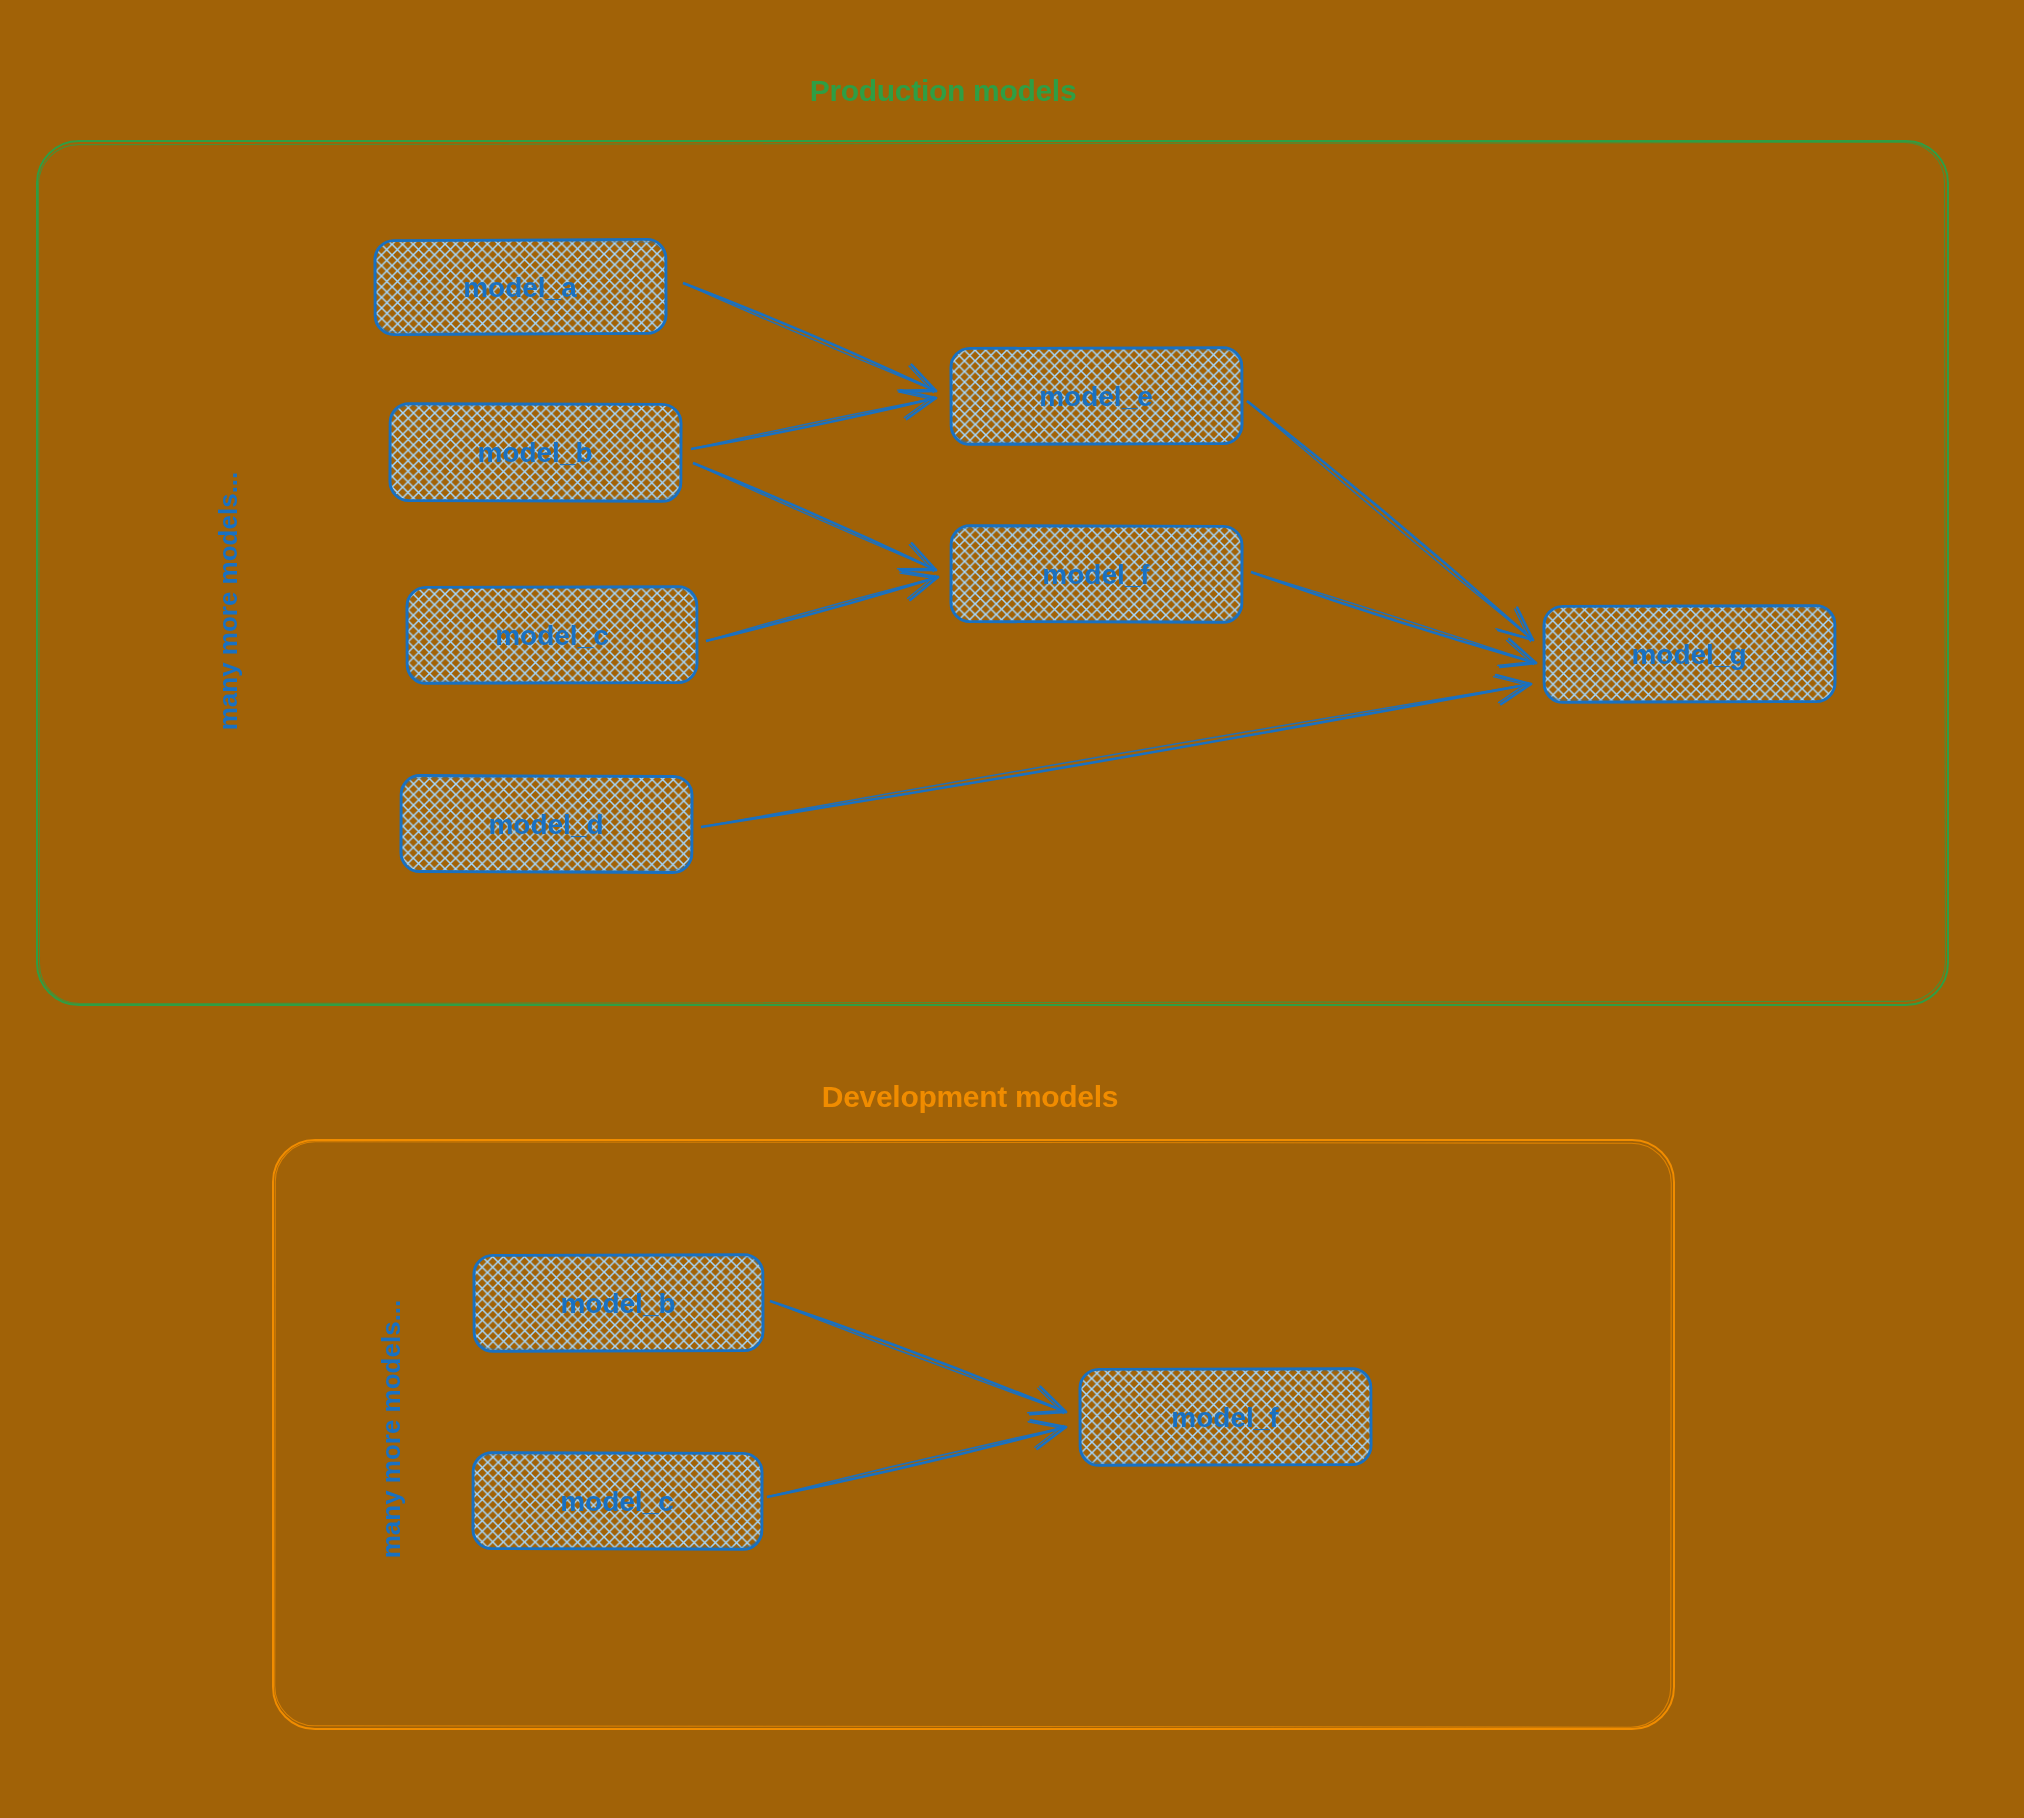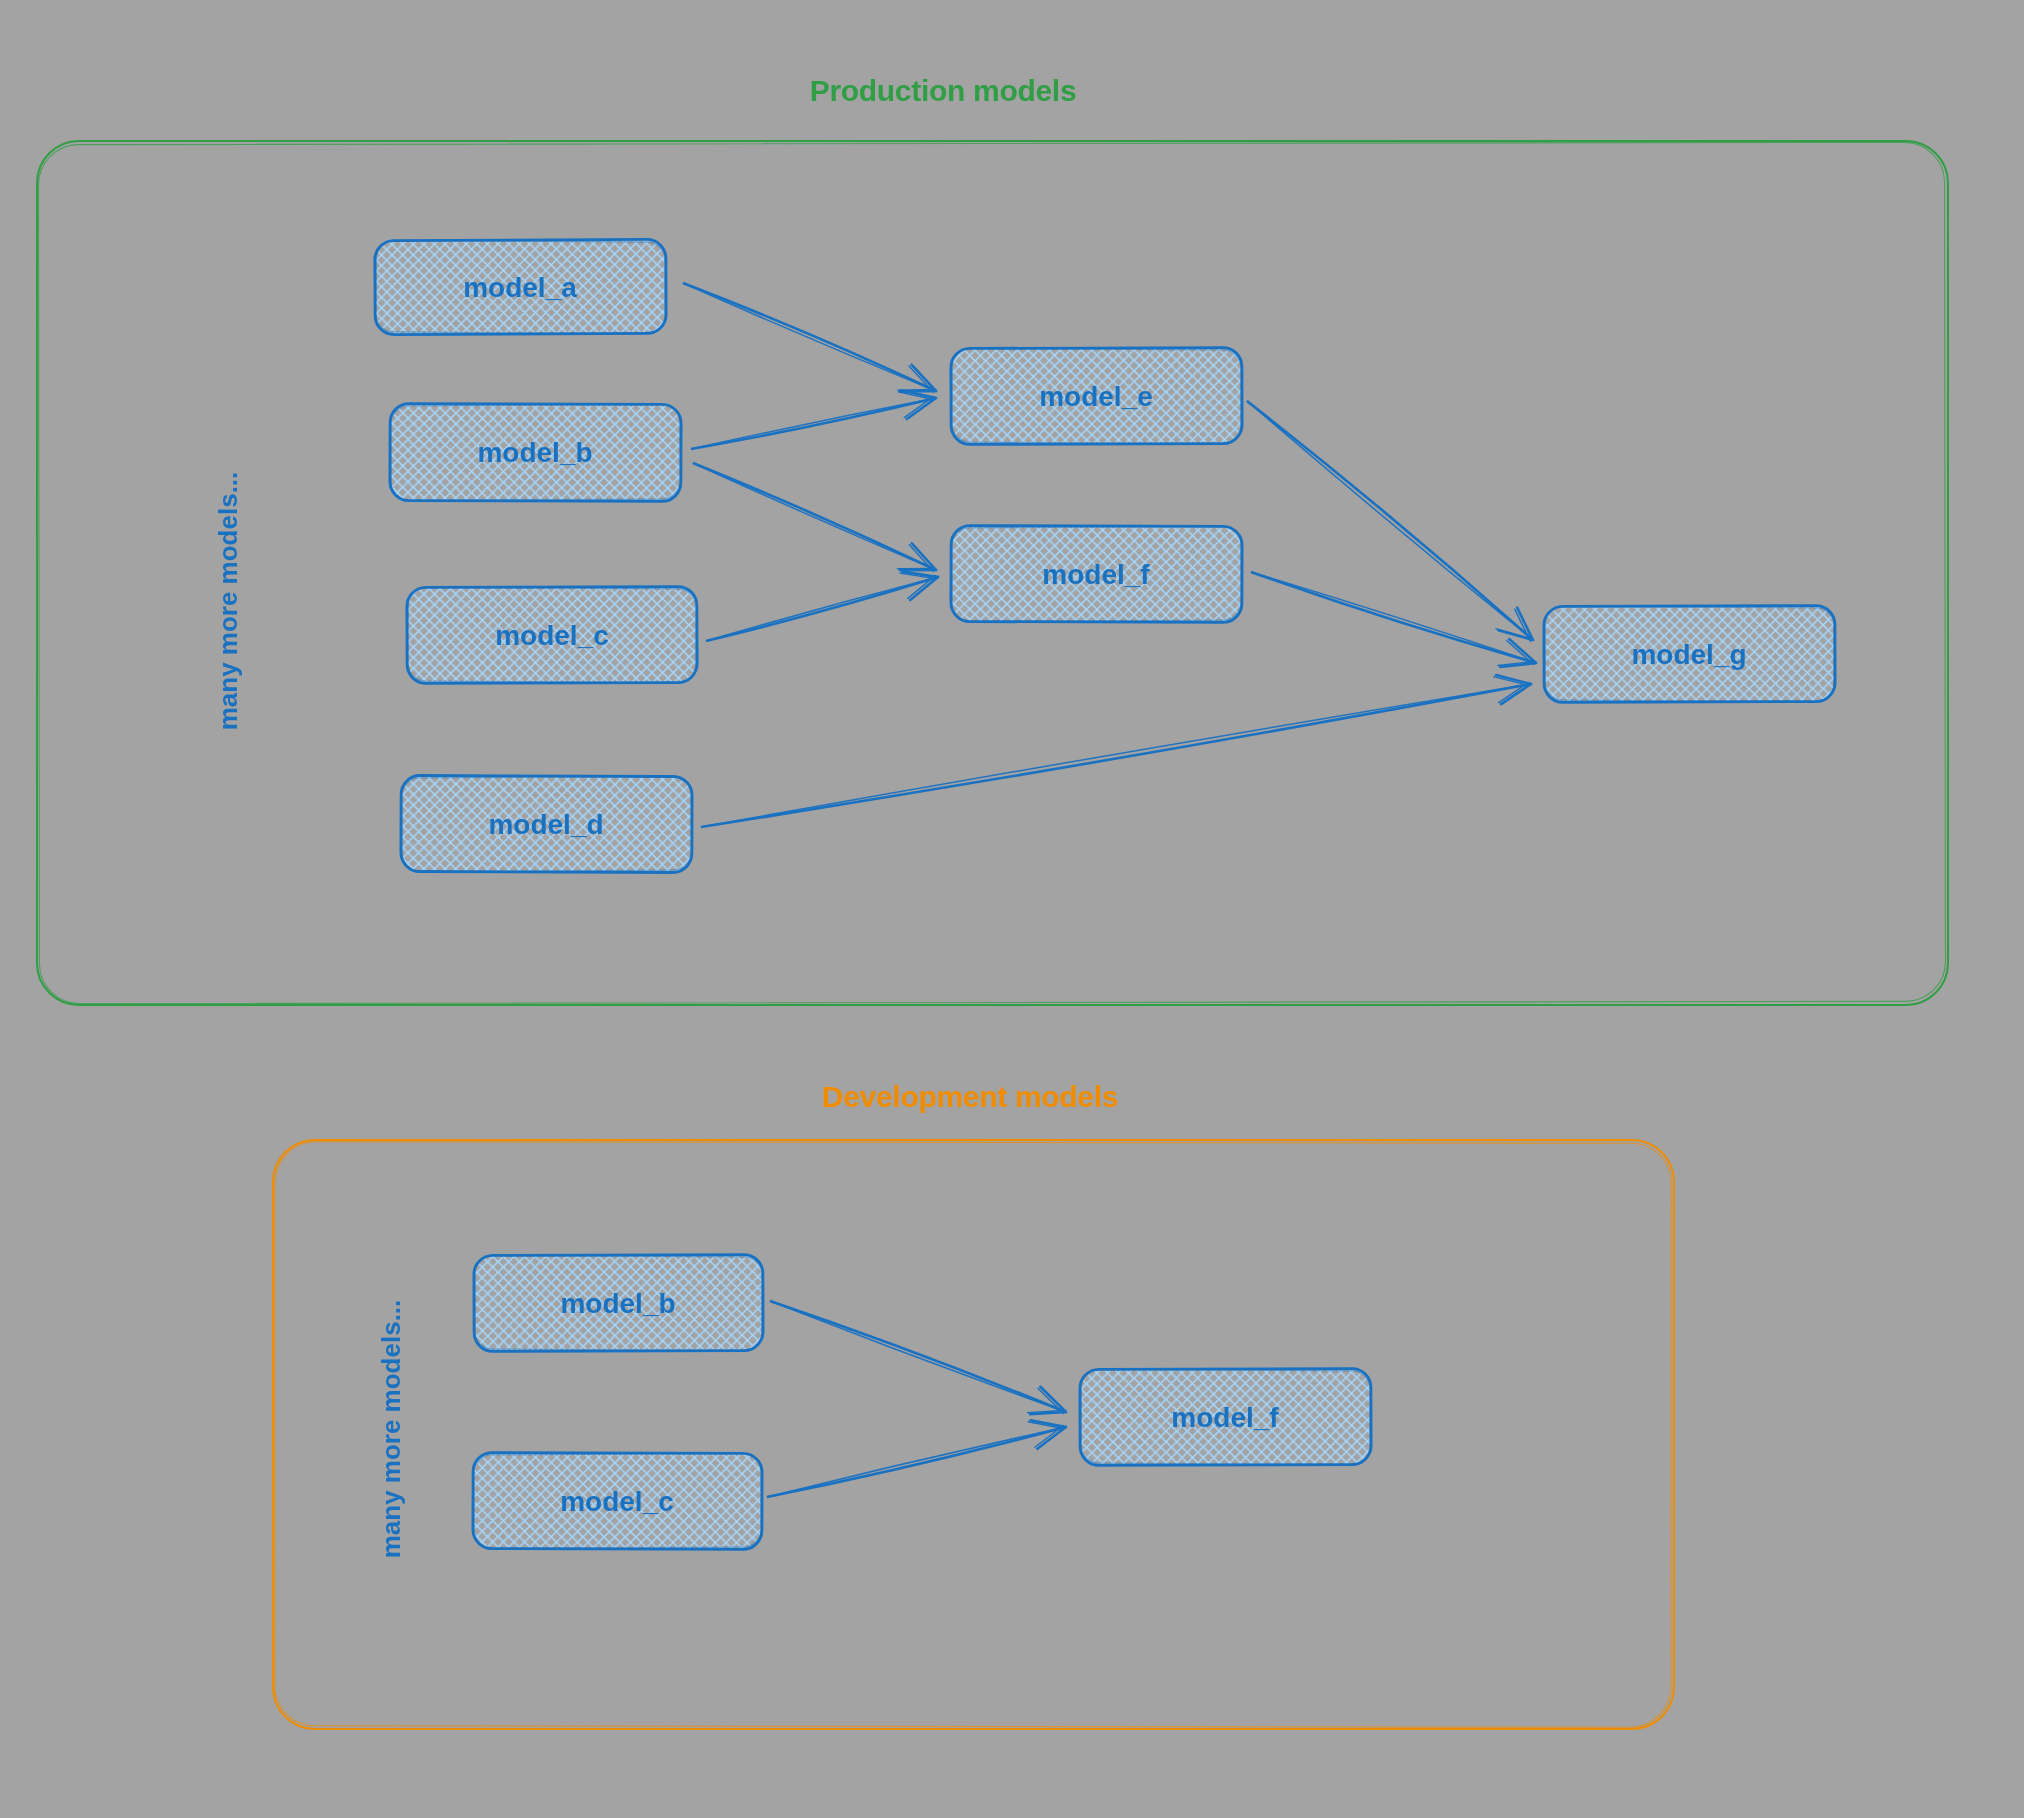--- a/index.html
+++ b/index.html
@@ -1,20 +1,20 @@
 <!DOCTYPE html>
 <html><head>
 <meta charset="utf-8">
 <style>
   html, body { margin: 0; padding: 0; background: #ffffff; }
   .canvas {
     position: relative;
     width: 2024px;
     height: 1818px;
-    background: #a3a3a3;
+    background: #a16207;
     overflow: hidden;
     font-family: "Liberation Sans", sans-serif;
   }
   svg text {
     font-family: "Liberation Sans", sans-serif;
   }
   .group-title {
     font-size: 30px;
     font-weight: 700;
     letter-spacing: -0.3px;

